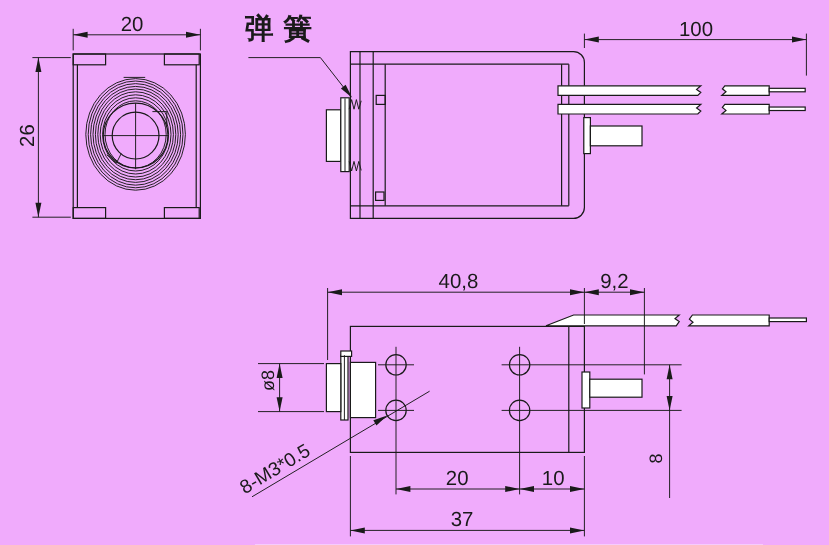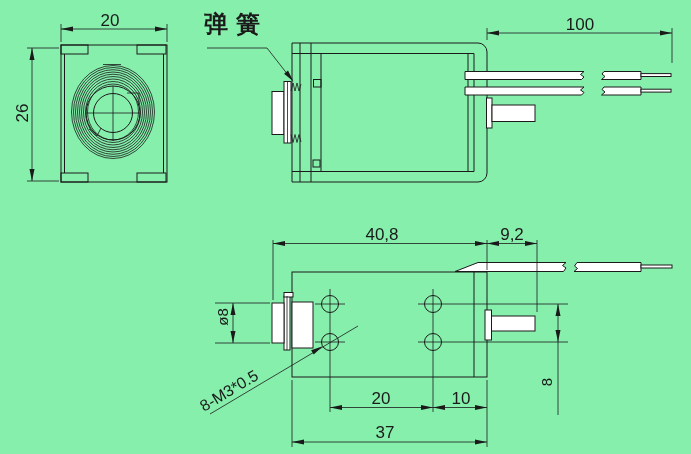--- a/index.html
+++ b/index.html
@@ -1,16 +1,16 @@
 <!DOCTYPE html>
 <html><head>
 <meta charset="utf-8">
 <style>
   html,body{margin:0;padding:0;background:#fff;}
-  #canvas{position:relative;width:691px;height:454px;background:#86efac;overflow:hidden;
+  #canvas{position:relative;width:691px;height:454px;background:#f0abfc;overflow:hidden;
           font-family:"Liberation Sans", sans-serif;}
   svg{position:absolute;left:0;top:0;}
   svg text{fill:#1a1a1a;font-family:"Liberation Sans","DejaVu Sans",sans-serif;}
   .ln{stroke:#1a1a1a;stroke-width:1;fill:none;}
   .lnw{stroke:#1a1a1a;stroke-width:1;fill:#ffffff;}
   .thin{stroke:#1a1a1a;stroke-width:0.8;fill:none;}
   .arr{fill:#1a1a1a;stroke:none;}
   .dimtxt{font-size:17px;}
   .dimtxt-s{font-size:15px;}
   .cjk{font-size:24px;letter-spacing:8px;font-weight:bold;font-family:"DejaVu Sans","Liberation Sans",sans-serif;}

